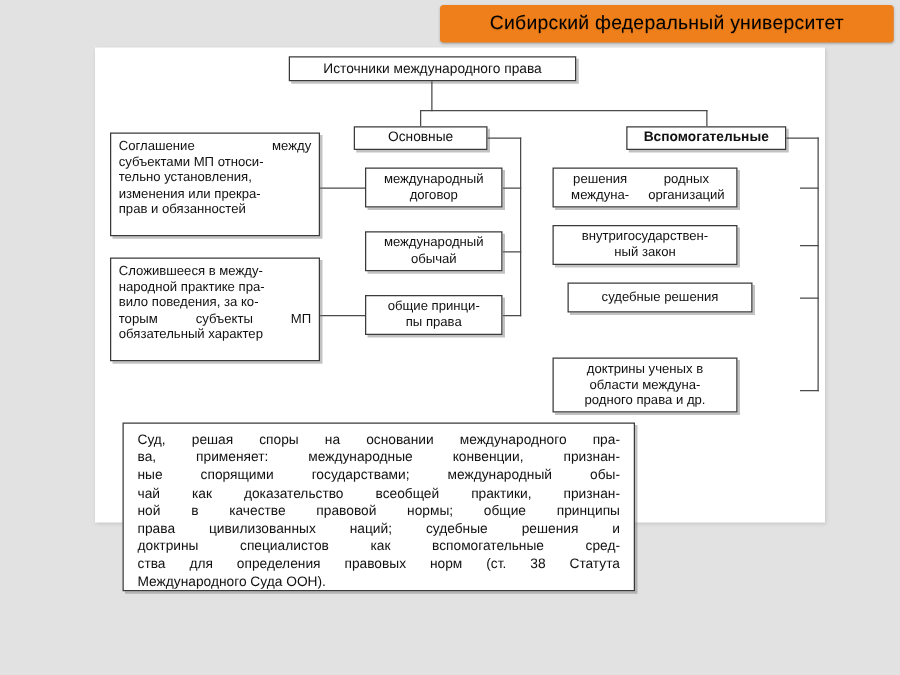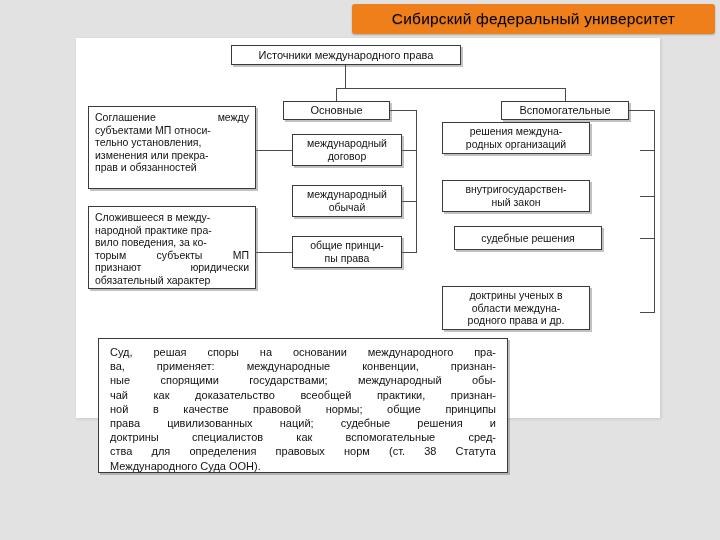--- a/index.html
+++ b/index.html
@@ -73,21 +73,21 @@
 
       <div class="ln-v" style="left:269px;top:27px;height:24px;"></div>
       <div class="ln-h" style="left:260px;top:50px;width:230px;"></div>
       <div class="ln-v" style="left:260px;top:50px;height:13px;"></div>
       <div class="ln-v" style="left:489px;top:50px;height:13px;"></div>
 
       <div class="box" style="left:207px;top:63px;width:107px;height:19px;font-size:11px;">
         <span>Основные</span>
       </div>
 
-      <div class="box" style="left:425px;top:63px;width:128px;height:19px;font-size:11px;">
+      <div class="box" style="left:425px;top:63px;width:128px;height:19px;font-size:11px;font-weight:bold;">
         <span>Вспомогательные</span>
       </div>
 
       <div class="ln-h" style="left:314px;top:72px;width:27px;"></div>
       <div class="ln-v" style="left:340px;top:72px;height:143px;"></div>
       <div class="ln-h" style="left:326px;top:112px;width:15px;"></div>
       <div class="ln-h" style="left:326px;top:163px;width:15px;"></div>
       <div class="ln-h" style="left:326px;top:214px;width:15px;"></div>
 
       <div class="box" style="left:216px;top:96px;width:110px;height:32px;flex-direction:column;">
@@ -103,21 +103,21 @@
         <span>пы права</span>
       </div>
 
       <div class="ln-h" style="left:553px;top:72px;width:26px;"></div>
       <div class="ln-v" style="left:578px;top:72px;height:203px;"></div>
       <div class="ln-h" style="left:564px;top:112px;width:15px;"></div>
       <div class="ln-h" style="left:564px;top:158px;width:15px;"></div>
       <div class="ln-h" style="left:564px;top:200px;width:15px;"></div>
       <div class="ln-h" style="left:564px;top:274px;width:15px;"></div>
 
-      <div class="box" style="left:366px;top:84px;width:148px;height:32px;flex-direction:column;">
+      <div class="box" style="left:366px;top:96px;width:148px;height:32px;flex-direction:row;">
         <span>решения  междуна-</span>
         <span>родных организаций</span>
       </div>
       <div class="box" style="left:366px;top:142px;width:148px;height:32px;flex-direction:column;">
         <span>внутригосударствен-</span>
         <span>ный закон</span>
       </div>
       <div class="box" style="left:366px;top:188px;width:148px;height:24px;margin-left:12px;">
         <span>судебные  решения</span>
       </div>
@@ -136,21 +136,20 @@
         <span class="ln">тельно установления,</span>
         <span class="ln">изменения или прекра-</span>
         <span class="ln">прав и обязанностей</span>
       </div>
 
       <div class="box just" style="left:12px;top:168px;width:168px;height:83px;">
         <span class="ln">Сложившееся в между-</span>
         <span class="ln">народной практике пра-</span>
         <span class="ln">вило поведения, за ко-</span>
         <span class="ln j">торым субъекты МП</span>
-        <span class="ln j">признают юридически</span>
         <span class="ln">обязательный характер</span>
       </div>
 
       <div class="box just" style="left:22px;top:300px;width:410px;height:135px;font-size:11px;line-height:14.2px;padding:6px 11px;">
         <span class="ln j">Суд, решая споры на основании международного пра-</span>
         <span class="ln j">ва, применяет: международные конвенции, признан-</span>
         <span class="ln j">ные спорящими государствами; международный обы-</span>
         <span class="ln j">чай как доказательство всеобщей практики, признан-</span>
         <span class="ln j">ной в качестве правовой нормы; общие принципы</span>
         <span class="ln j">права цивилизованных наций; судебные решения и</span>

